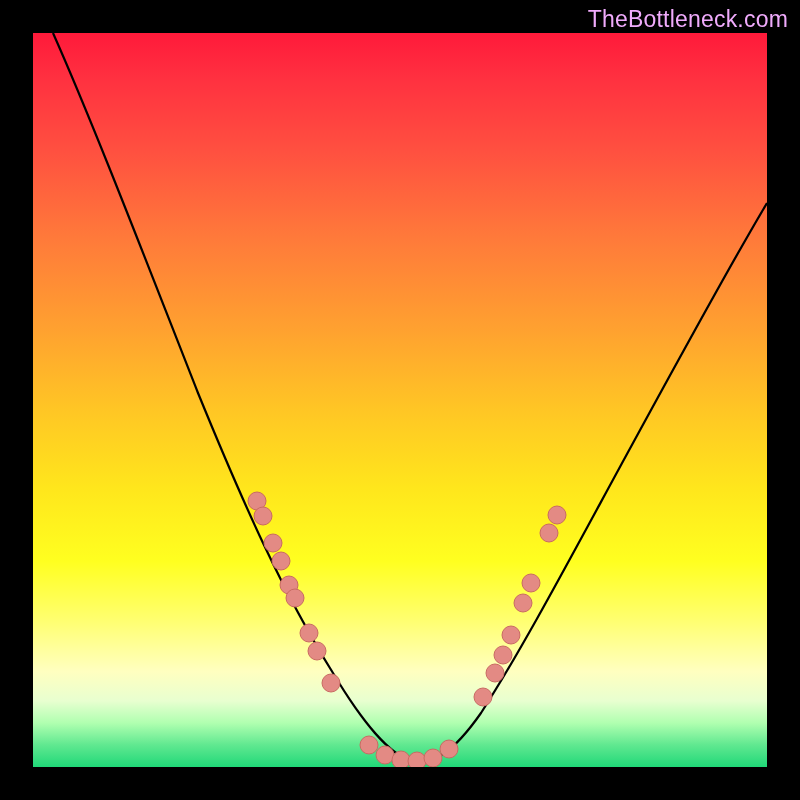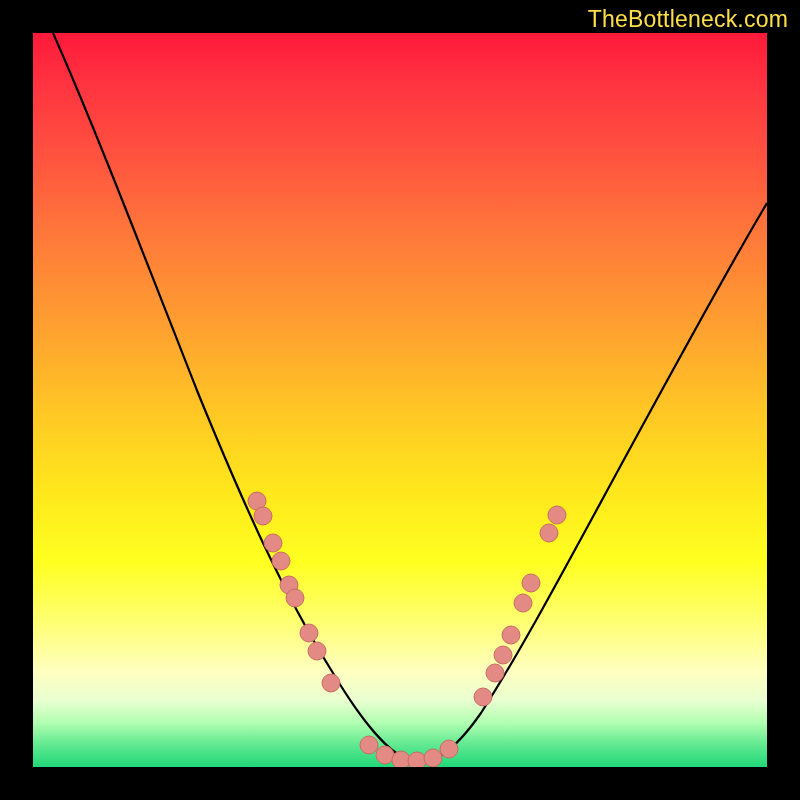--- a/index.html
+++ b/index.html
@@ -39,21 +39,21 @@
       #e8ffd0 91%,
       #b0ffb0 94%,
       #60e890 97%,
       #20d878 100%
     );
   }
   .watermark {
     position: absolute;
     top: 6px;
     right: 12px;
-    color: #fde047;
+    color: #f0abfc;
     font-size: 23px;
     font-weight: 400;
     letter-spacing: 0.2px;
   }
   svg.curve {
     position: absolute;
     top: 0;
     left: 0;
   }
 </style>

